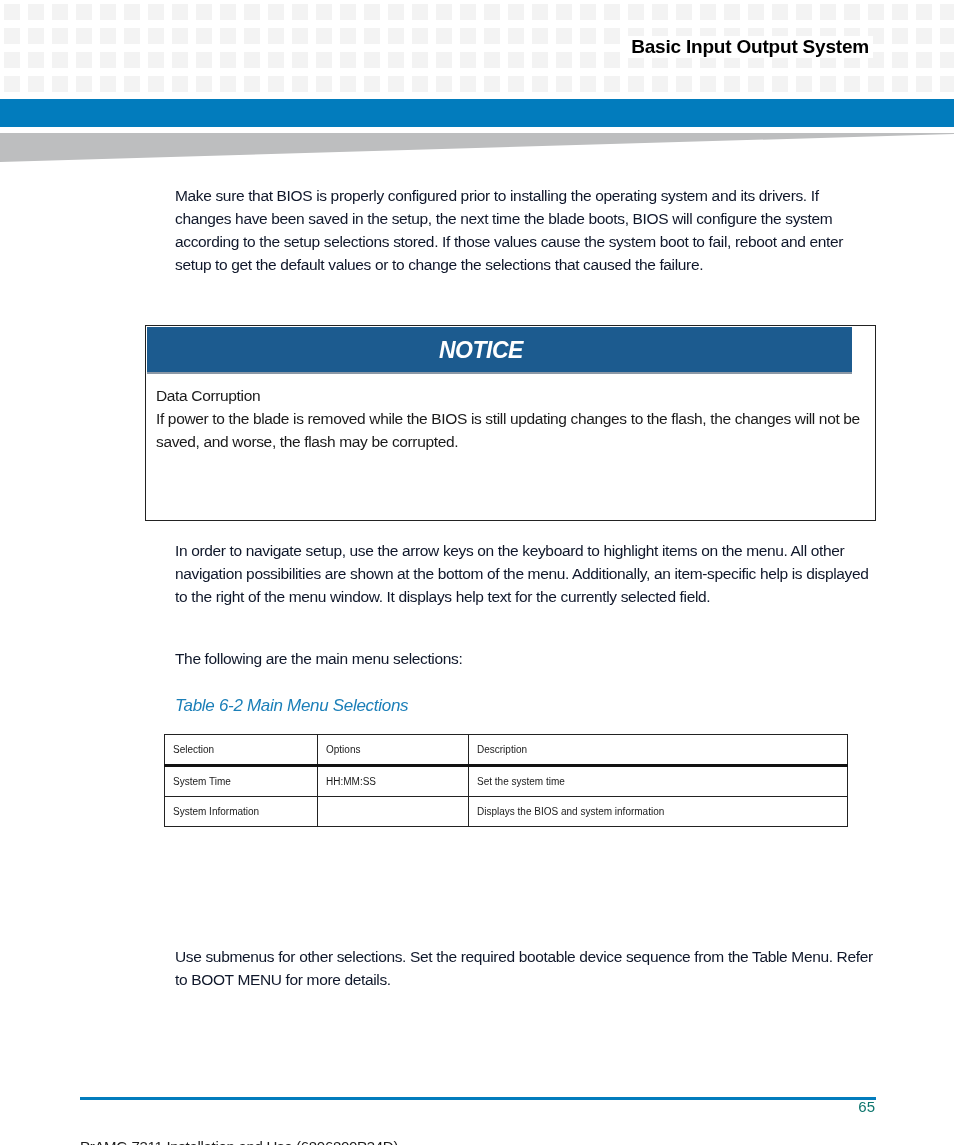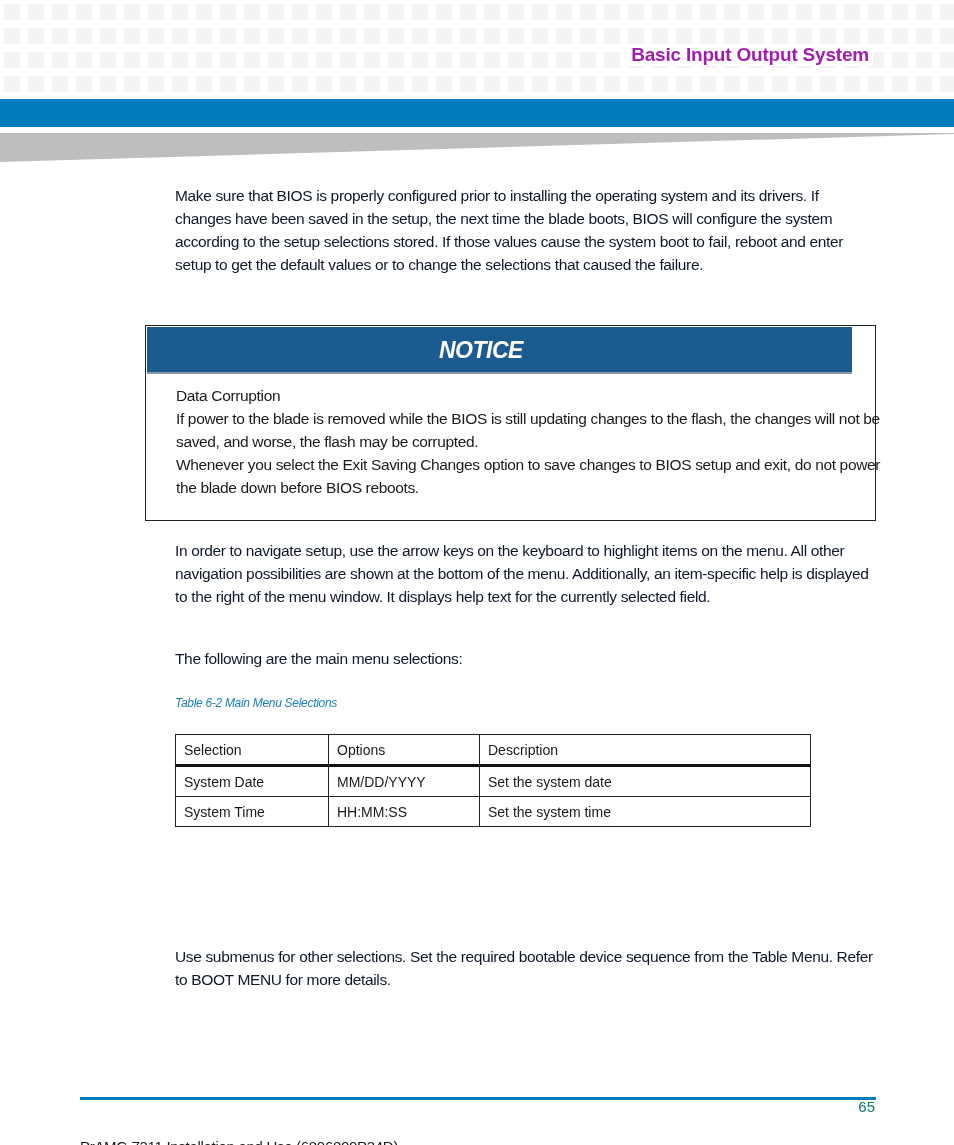--- a/index.html
+++ b/index.html
@@ -7,22 +7,22 @@
     width: 954px; height: 1145px; position: relative; overflow: hidden;
     background: #ffffff; color: #1a1a1a;
     font-family: "Liberation Sans", "DejaVu Sans", sans-serif;
   }
   .grid-wrap { position: absolute; left: 0; top: 0; width: 954px; height: 96px; overflow: hidden; }
   .grid-row {
     position: absolute; left: 0; width: 954px; height: 16px;
     background: repeating-linear-gradient(90deg, transparent 0 4px, #f3f3f3 4px 20px, transparent 20px 24px);
   }
   .header-title {
-    position: absolute; right: 81px; top: 44px;
-    font-size: 19px; font-weight: bold; color: #a21caf;
+    position: absolute; right: 81px; top: 36px;
+    font-size: 19px; font-weight: bold; color: #000000;
     background: #ffffff; padding: 0 4px; letter-spacing: -0.2px;
     font-family: "Liberation Sans", sans-serif;
   }
   .blue-bar { position: absolute; left: 0; top: 99px; width: 954px; height: 28px; background: #027cbd; }
   .grey-wedge { position: absolute; left: 0; top: 133px; width: 954px; height: 30px; }
   .body-text {
     position: absolute; left: 175px; width: 700px;
     font-size: 15.5px; line-height: 23px; color: #0f172a; margin: 0;
     letter-spacing: -0.35px;
   }
@@ -34,31 +34,31 @@
     position: absolute; left: 1px; top: 1px; width: 705px; height: 45px;
     background: #1c5b8f; border-bottom: 2px solid #8b98a6;
   }
   .notice-label {
     position: absolute; left: 292px; top: 10px;
     font-size: 23px; font-weight: bold; font-style: italic; color: #ffffff;
     letter-spacing: -0.5px;
   }
   .notice-body {
     position: absolute; left: 10px; top: 58px; width: 715px;
-    font-size: 15.5px; line-height: 23px; color: #1a1a1a; letter-spacing: -0.35px; margin-left: 20px;
+    font-size: 15.5px; line-height: 23px; color: #1a1a1a; letter-spacing: -0.35px;
   }
   .notice-body div { margin: 0; }
   .table-caption {
     position: absolute; left: 175px; top: 696px;
-    font-size: 12px; font-style: italic; color: #1b7fb8; letter-spacing: -0.3px;
+    font-size: 17px; font-style: italic; color: #1b7fb8; letter-spacing: -0.3px;
   }
   table.menu {
-    position: absolute; left: 175px; top: 734px;
-    border-collapse: collapse; width: 636px;
-    font-size: 14px; color: #1a1a1a;
+    position: absolute; left: 164px; top: 734px;
+    border-collapse: collapse; width: 684px;
+    font-size: 10px; color: #1a1a1a;
   }
   table.menu td, table.menu th {
     border: 1px solid #222; height: 29px; padding: 0 8px;
     text-align: left; font-weight: normal; vertical-align: middle;
   }
   table.menu thead th { border-bottom: 3px solid #111; }
   table.menu col.c1 { width: 153px; }
   table.menu col.c2 { width: 151px; }
   .footer-rule { position: absolute; left: 80px; top: 1097px; width: 796px; height: 3px; background: #027cbd; }
   .footer-left { position: absolute; left: 80px; top: 1098px; font-size: 15px; color: #1a1a1a; letter-spacing: -0.3px; margin-top: 40px; }
@@ -81,21 +81,20 @@
 
 <p class="body-text" style="top:184px">Make sure that BIOS is properly configured prior to installing the operating system and its drivers. If changes have been saved in the setup, the next time the blade boots, BIOS will configure the system according to the setup selections stored. If those values cause the system boot to fail, reboot and enter setup to get the default values or to change the selections that caused the failure.</p>
 
 <div class="notice">
   <div class="notice-head">
     <span class="notice-label">NOTICE</span>
   </div>
   <div class="notice-body">
     <div>Data Corruption</div>
     <div>If power to the blade is removed while the BIOS is still updating changes to the flash, the changes will not be saved, and worse, the flash may be corrupted.</div>
-    <div>Whenever you select the Exit Saving Changes option to save changes to BIOS setup and exit, do not power the blade down before BIOS reboots.</div>
   </div>
 </div>
 
 <p class="body-text" style="top:539px">In order to navigate setup, use the arrow keys on the keyboard to highlight items on the menu. All other navigation possibilities are shown at the bottom of the menu. Additionally, an item-specific help is displayed to the right of the menu window. It displays help text for the currently selected field.</p>
 <p class="body-text" style="top:647px">The following are the main menu selections:</p>
 
 <div class="table-caption">Table 6-2 Main Menu Selections</div>
 <table class="menu">
   <colgroup>
       <col class="c1">
@@ -104,28 +103,28 @@
     </colgroup>
   <thead>
     <tr>
       <th>Selection</th>
       <th>Options</th>
       <th>Description</th>
     </tr>
   </thead>
   <tbody>
     <tr>
-      <td>System Date</td>
-      <td>MM/DD/YYYY</td>
-      <td>Set the system date</td>
-    </tr>
-    <tr>
       <td>System Time</td>
       <td>HH:MM:SS</td>
       <td>Set the system time</td>
+    </tr>
+    <tr>
+      <td>System Information</td>
+      <td></td>
+      <td>Displays the BIOS and system information</td>
     </tr>
   </tbody>
 </table>
 
 <p class="body-text" style="top:945px">Use submenus for other selections. Set the required bootable device sequence from the Table Menu. Refer to BOOT MENU for more details.</p>
 
 <div class="footer-rule"></div>
 <div class="footer-left">PrAMC-7311 Installation and Use (6806800P34D)</div>
 <div class="footer-right">65</div>
 

